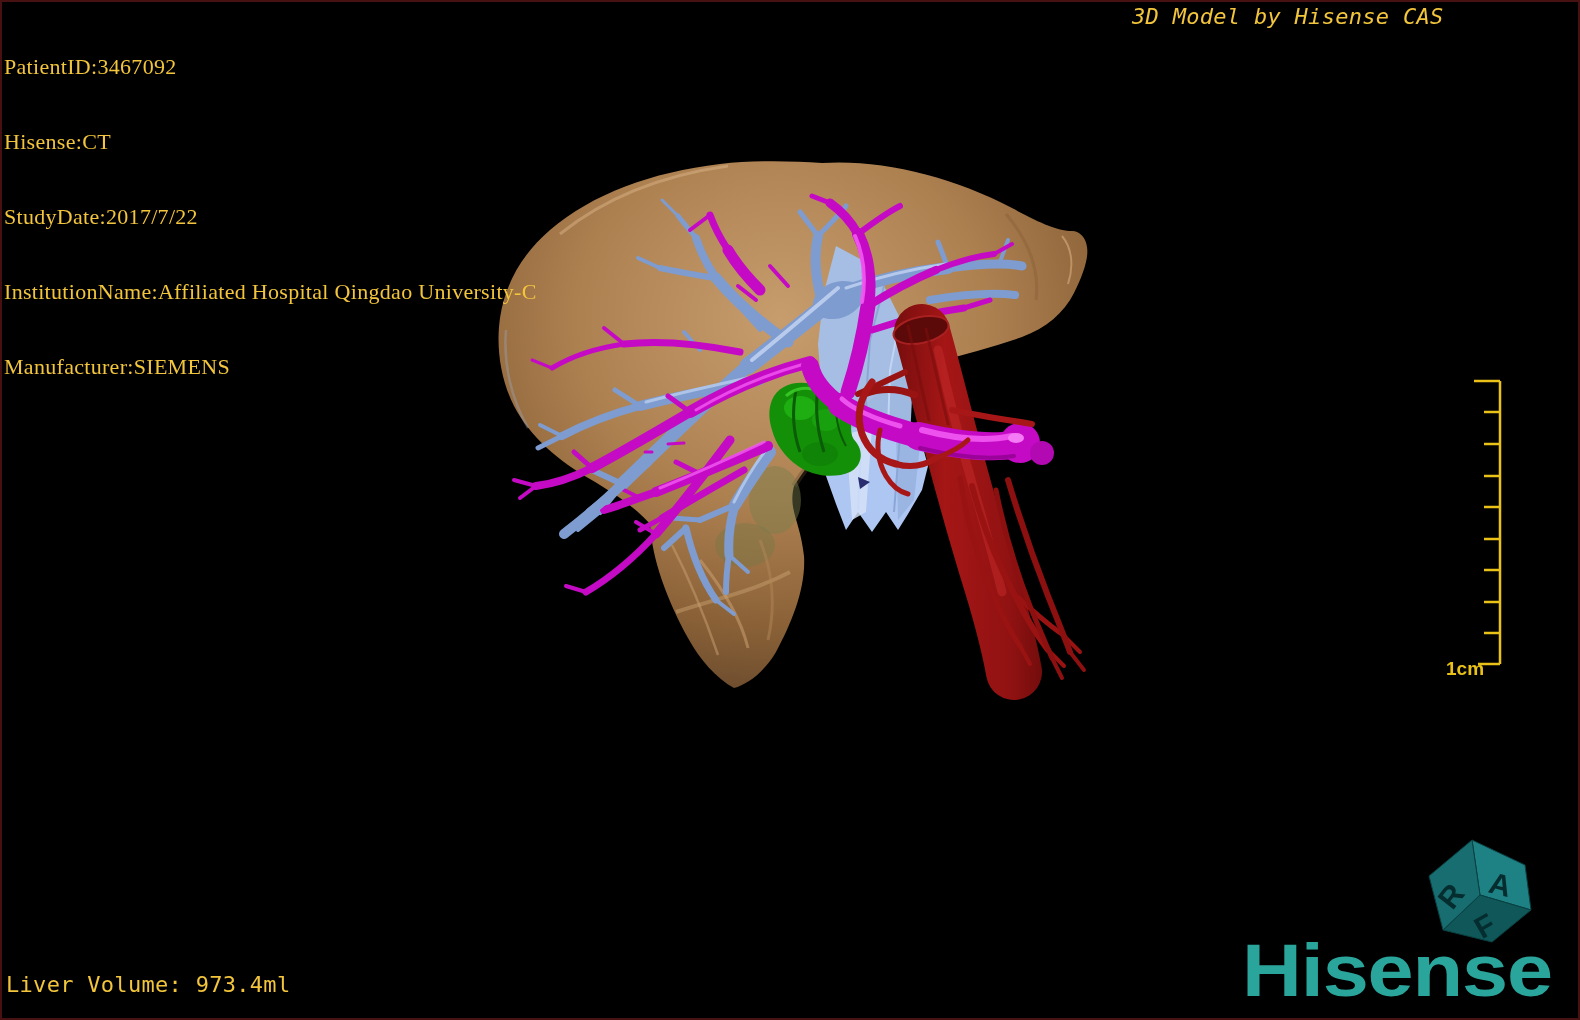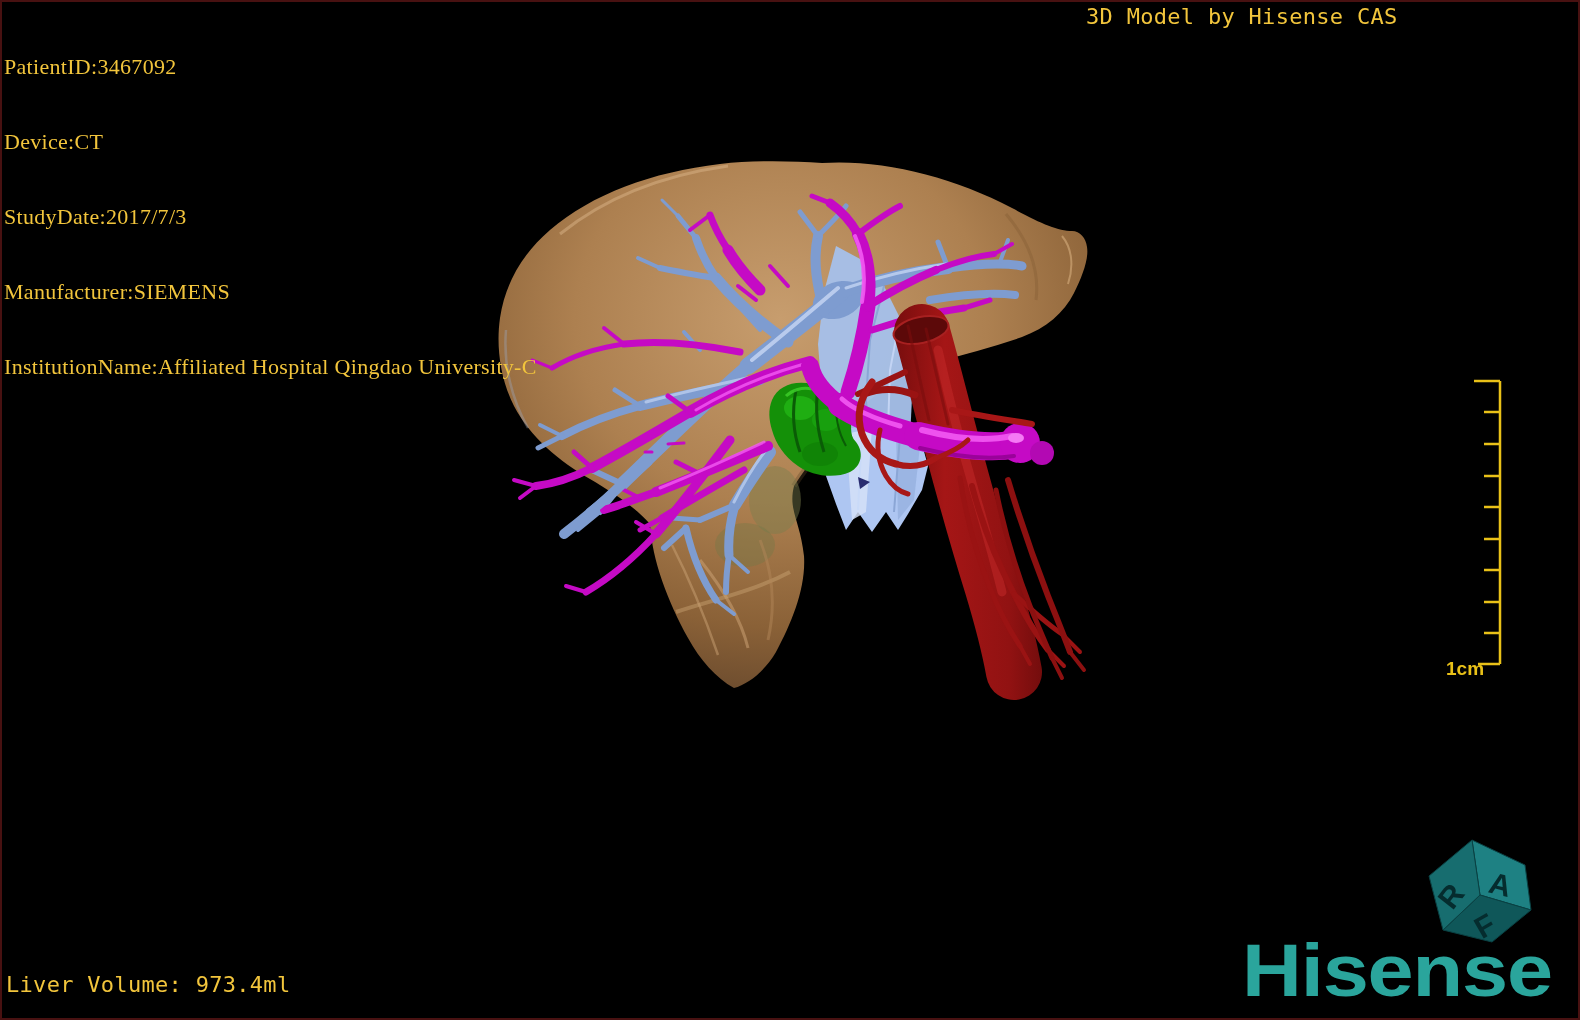--- a/index.html
+++ b/index.html
@@ -2,41 +2,41 @@
 <html><head>
 <meta charset="utf-8">
 <style>
   html,body{margin:0;padding:0;background:#000;}
   #app{position:relative;width:1580px;height:1020px;background:#000;overflow:hidden;
        font-family:"DejaVu Sans Mono","Liberation Mono",monospace;}
   #frame{position:absolute;inset:0;border:2px solid #481111;pointer-events:none;z-index:40;}
   .ytext{position:absolute;color:#f2c53c;font-size:22px;line-height:25px;white-space:pre;z-index:30;
          letter-spacing:.3px;}
   #patient-block{left:4px;top:4px;font-family:Liberation Serif, serif;}
-  #title-right{left:1086px;top:4px;}
+  #title-right{left:1132px;top:4px;font-style:italic;}
   #volume-label{left:6px;top:972px;text-align:right;}
   #scale-label{position:absolute;left:1446px;top:658px;color:#e9c118;font-size:19px;font-weight:bold;
                font-family:"Liberation Sans",sans-serif;z-index:30;}
   #brand-logo{position:absolute;left:1242px;top:928px;color:#2aa59c;font-size:74px;font-weight:bold;
               font-family:"Liberation Sans",sans-serif;letter-spacing:-1px;transform:scaleX(1.12);
               transform-origin:left center;z-index:30;white-space:nowrap;}
   #scene{position:absolute;inset:0;z-index:10;}
 </style>
 </head>
 <body>
 
 <div id="app">
   <div id="frame"></div>
 
   <div id="patient-block" class="ytext">
     <div>PatientID:3467092</div>
-    <div>Device:CT</div>
-    <div>StudyDate:2017/7/3</div>
+    <div>Hisense:CT</div>
+    <div>StudyDate:2017/7/22</div>
+    <div>InstitutionName:Affiliated Hospital Qingdao University-C</div>
     <div>Manufacturer:SIEMENS</div>
-    <div>InstitutionName:Affiliated Hospital Qingdao University-C</div>
   </div>
   <div id="title-right" class="ytext">3D Model by Hisense CAS</div>
   <div id="volume-label" class="ytext">Liver Volume: 973.4ml</div>
   <div id="scale-label">1cm</div>
   <div id="brand-logo">Hisense</div>
 
   <svg id="scene" viewBox="0 0 1580 1020">
     <defs>
       <radialGradient id="gLiver" cx="48%" cy="30%" r="78%">
         <stop offset="0" stop-color="#c79d6e"></stop>

